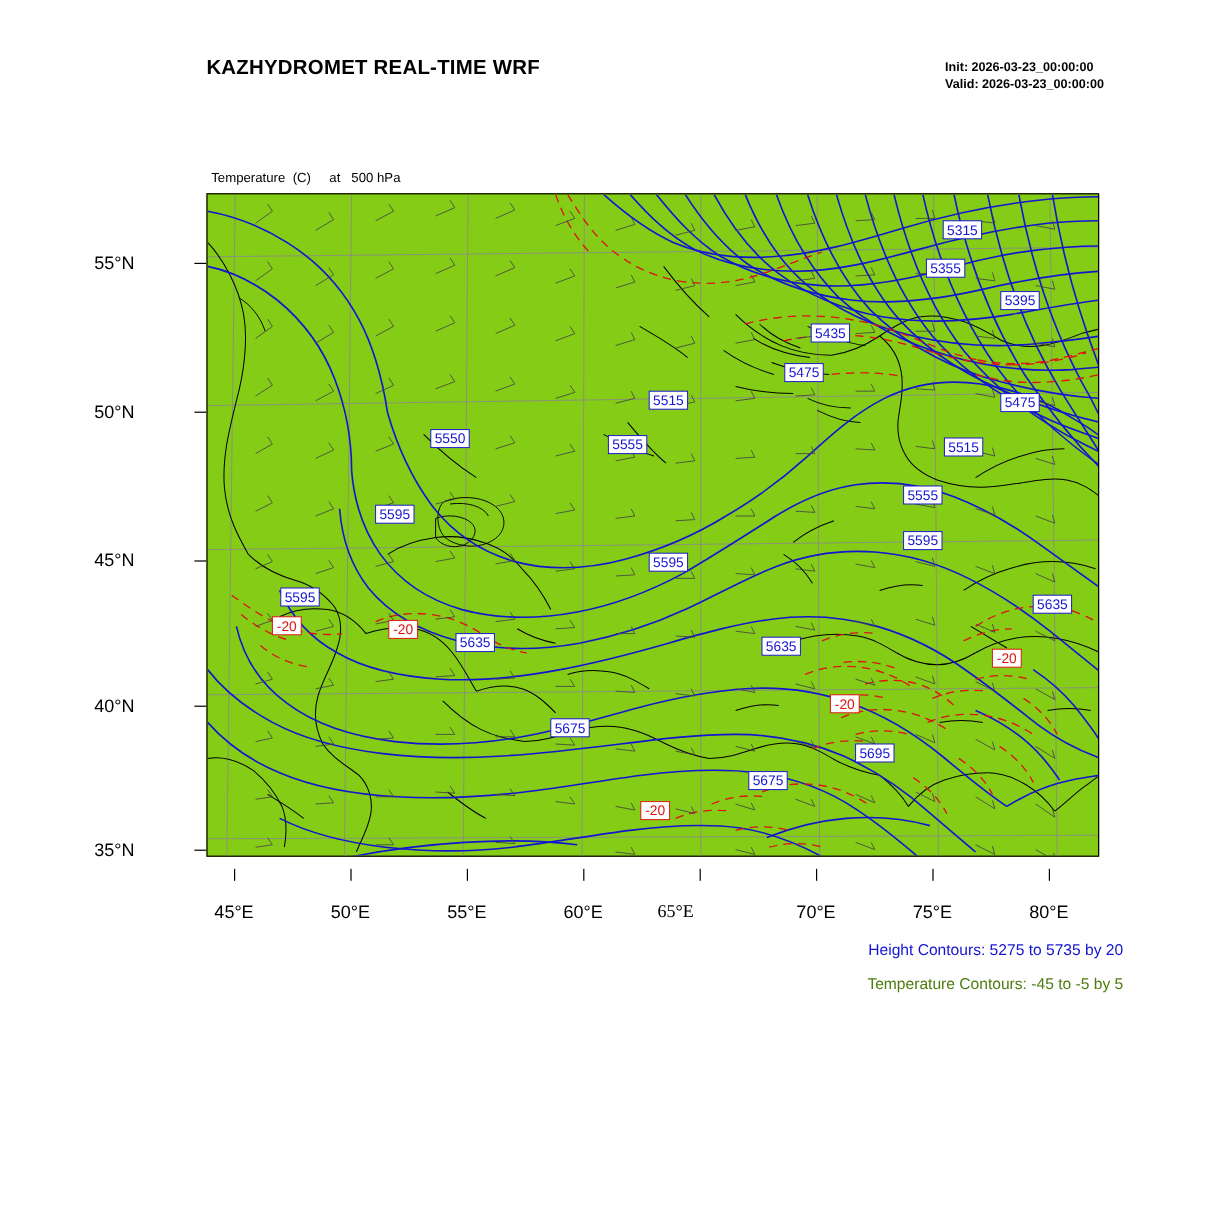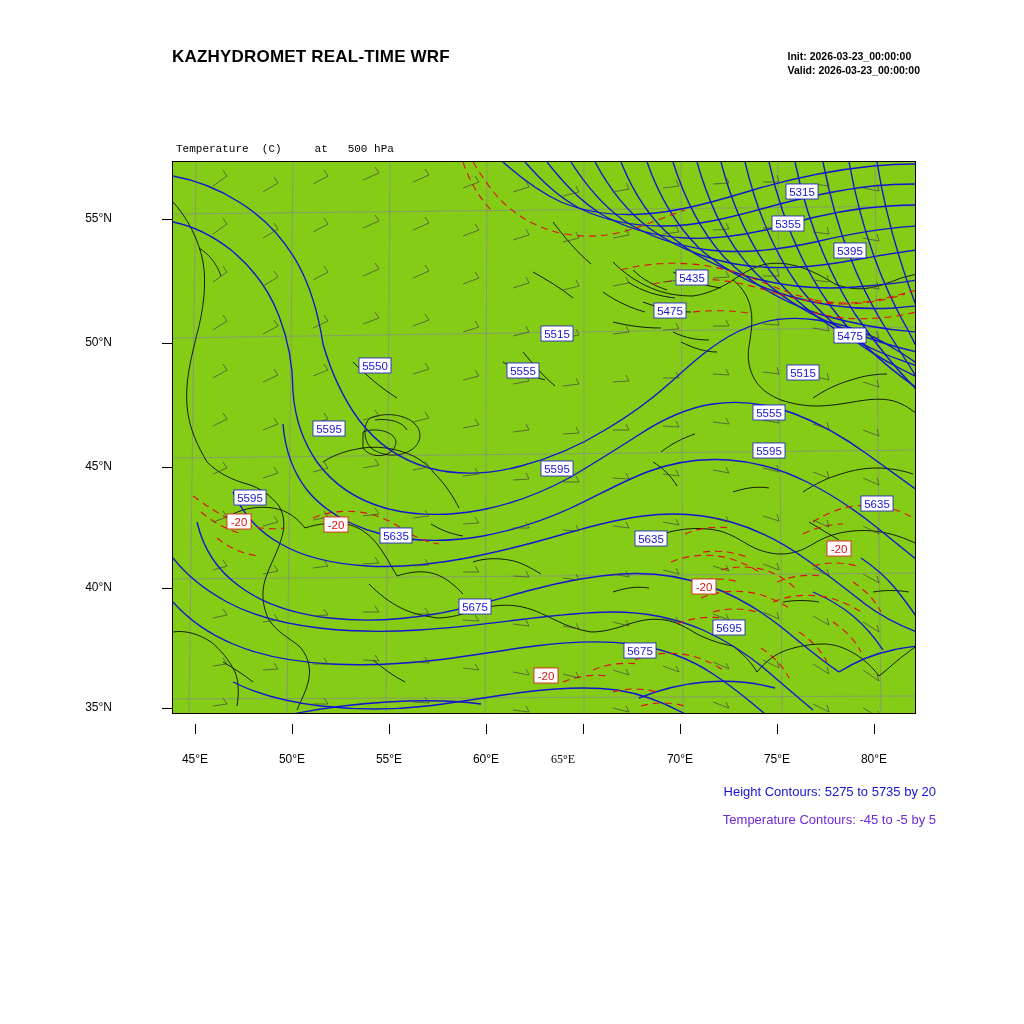--- a/index.html
+++ b/index.html
@@ -41,40 +41,39 @@
     position: absolute;
     left: 176px;
     top: 82px;
     font-size: 11px;
     line-height: 14.5px;
     white-space: pre;
   }
   .var-row {
     display: block;
     white-space: pre;
-    font-family: Liberation Mono, monospace;
   }
   .plot-frame {
     position: absolute;
     left: 172px;
     top: 130px;
     width: 744px;
     height: 553px;
     border: 1.4px solid #000;
     box-sizing: border-box;
     overflow: hidden;
     background: #84cc16;
   }
   .plot-svg {
     position: absolute;
     left: 0; top: 0;
   }
   .axis-label {
     position: absolute;
-    font-size: 12px;
+    font-size: 15px;
     color: #000;
   }
   .ylab {
     text-align: right;
     width: 70px;
   }
   .xlab {
     text-align: center;
     width: 70px;
   }
@@ -83,21 +82,21 @@
     background: #000;
   }
   .legend-line {
     position: absolute;
     right: 88px;
     font-size: 13px;
     text-align: right;
     white-space: nowrap;
   }
   #legend-height { top: 753px; color: #1414d2; }
-  #legend-temp { top: 781px; color: #6d28d9; }
+  #legend-temp { top: 781px; color: #4d7c0f; }
 </style>
 </head>
 <body>
 
 <div class="page">
 
   <div id="main-title">KAZHYDROMET REAL-TIME WRF</div>
 
   <div class="run-info">
     <div>Init: 2026-03-23_00:00:00</div>

